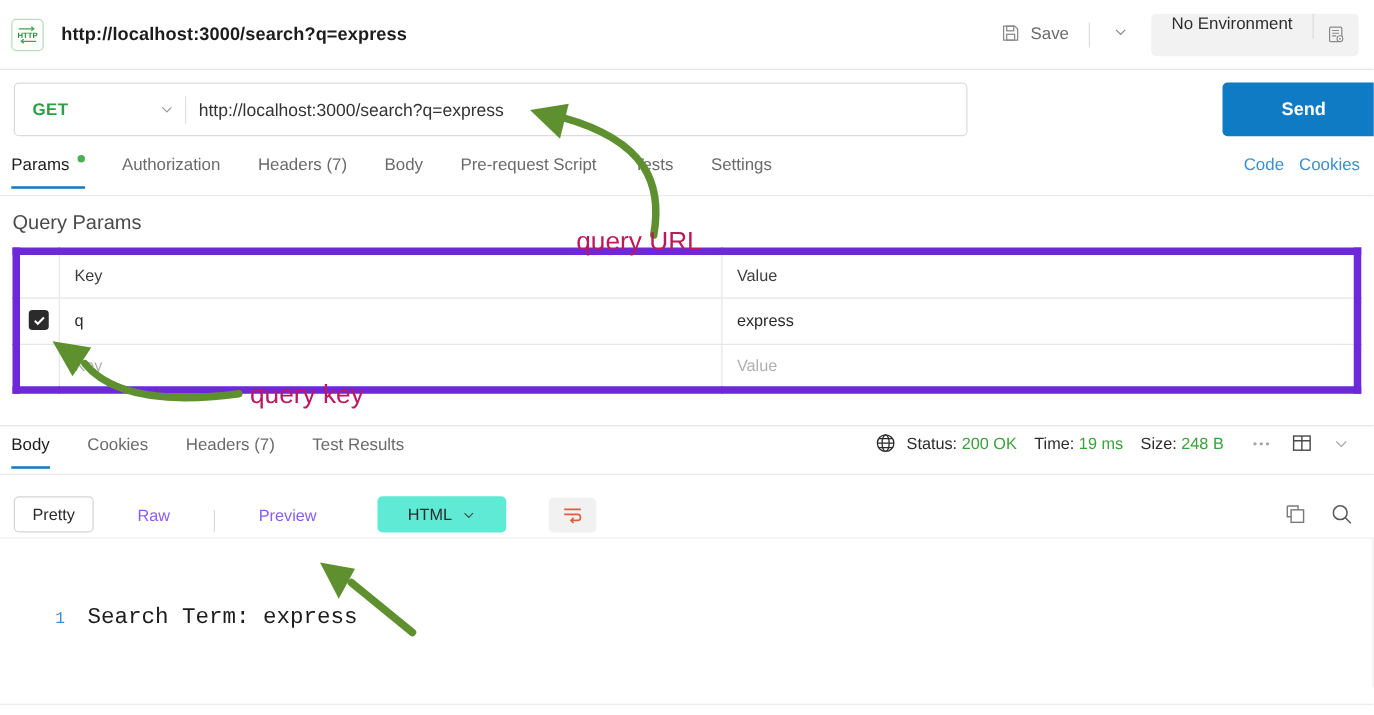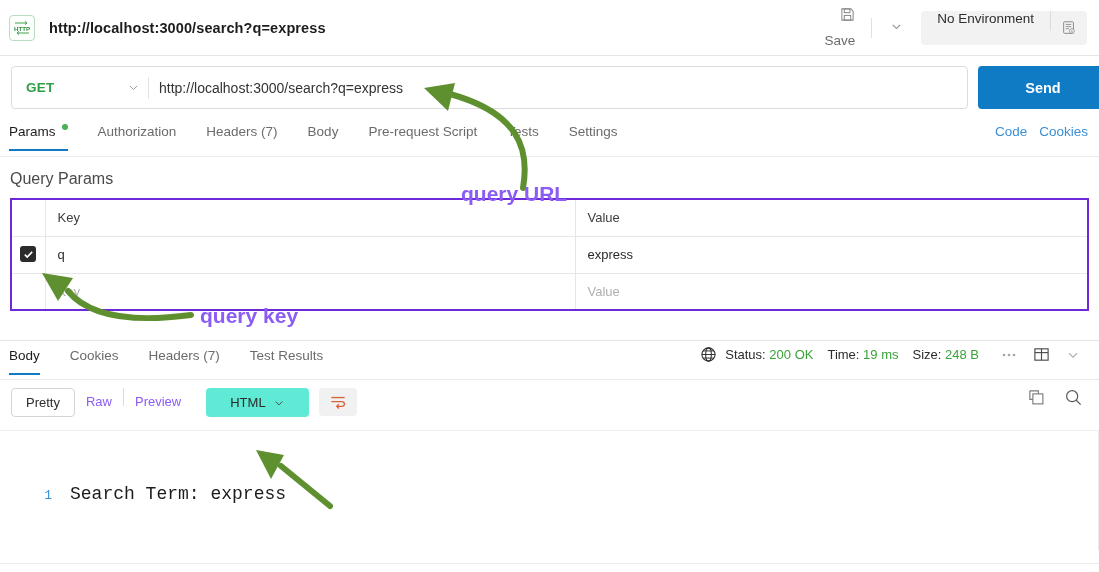--- a/index.html
+++ b/index.html
@@ -26,38 +26,37 @@
   }
   .tab-title {
     margin-left: 14px; font-size: 14.5px; font-weight: bold; color: #1c1c1c;
     letter-spacing: 0.1px;
   }
   .header-right {
     margin-left: auto; display: flex; align-items: center; height: 32px;
     padding-right: 12px;
   }
   .save-btn {
-    display: flex; align-items: flex-end; gap: 8px;
+    display: flex; align-items: flex-start; gap: 8px;
     font-size: 13.5px; color: #6b6b6b; padding: 4px 8px;
     cursor: pointer;
-    flex-direction: column;
   }
   .vdiv { width: 1px; height: 20px; background: #e0e0e0; margin: 0 8px; }
   .chev-btn { padding: 4px 10px; cursor: pointer; color: #8a8a8a; }
   .env-box {
     display: flex; background: #f2f2f2;
     border-radius: 4px; height: 34px; margin-left: 8px;
   }
   .env-name { font-size: 13.5px; color: #2e2e2e; padding: 0 16px; cursor: pointer; }
   .env-sep { width: 1px; height: 20px; background: #dcdcdc; }
   .env-eye { padding: 0 10px; display: flex; align-items: center; cursor: pointer; }
 
   
   .urlbar {
-    position: absolute; left: 11px; top: 66px; width: 957px; height: 43px;
+    position: absolute; left: 11px; top: 66px; width: 763px; height: 43px;
     border: 1px solid #dcdcdc; border-radius: 4px;
     display: flex; align-items: center; background: #fff;
   }
   .method {
     width: 108px; padding-left: 14px; font-size: 13.5px; font-weight: bold;
     color: #2f9e44; letter-spacing: 0.3px; cursor: pointer;
   }
   .method-chev { width: 26px; display: flex; align-items: center; justify-content: center; cursor: pointer; }
   .url-sep { width: 1px; height: 22px; background: #e2e2e2; margin: 0 10px 0 2px; }
   .url-text { font-size: 14px; color: #333; flex: 1; }
@@ -87,21 +86,21 @@
   .tabs-right { margin-left: auto; display: flex; gap: 12px; padding-right: 11px; padding-top: 2px; }
   .link { font-size: 13.5px; color: #3a8fd4; cursor: pointer; }
 
   
   .qp-label {
     position: absolute; left: 10px; top: 170px;
     font-size: 16px; color: #4a4a4a;
   }
   .qp-table {
     position: absolute; left: 10px; top: 198px; width: 1079px;
-    border: 2px solid #6d28d9; border-collapse: collapse;
+    border: 6px solid #6d28d9; border-collapse: collapse;
   }
   .qp-table td { border: 1px solid #e6e6e6; height: 37px; font-size: 13px; padding: 0 12px; }
   .qp-check-col { width: 34px; text-align: center; padding: 0 !important; }
   .qp-key-col { width: 530px; }
   .cell-head { color: #3d3d3d; }
   .cell-val { color: #2b2b2b; }
   .cell-placeholder { color: #b0b0b0; }
   .checkbox {
     width: 16px; height: 16px; background: #2b2b2b; border-radius: 3px;
     display: inline-flex; align-items: center; justify-content: center;
@@ -122,21 +121,21 @@
     padding-right: 11px; font-size: 13px; color: #2b2b2b;
   }
   .status-item { margin-right: 14px; white-space: nowrap; }
   .status-val { color: #3aa23a; }
   .icon-btn { padding: 0 8px; display: flex; align-items: center; cursor: pointer; color: #8d8d8d; }
   .resp-border { position: absolute; left: 0; top: 379px; width: 1099px; height: 1px; background: #e9e9e9; }
 
   
   .resp-toolbar {
     position: absolute; left: 0; top: 388px; width: 1099px; height: 38px;
-    display: flex; align-items: flex-start;
+    display: flex; align-items: flex-end; gap: 24px;
   }
   .pretty-btn {
     margin-left: 11px; border: 1px solid #d5d5d5; border-radius: 4px;
     font-size: 13px; color: #2b2b2b; padding: 6px 14px; background: #fff; cursor: pointer;
   }
   .plain-btn { font-size: 13px; color: #8b5cf6; padding: 6px 11px; cursor: pointer; }
   .tb-sep { width: 1px; height: 18px; background: #dcdcdc; }
   .fmt-box {
     margin-left: 14px; background: #5eead4; border-radius: 4px;
     font-size: 13px; color: #2b2b2b; padding: 7px 24px; cursor: pointer;
@@ -160,21 +159,21 @@
   }
   .linetext {
     margin-left: 18px; font-family: "Liberation Mono", monospace;
     font-size: 18px; color: #1c1c1c; margin-top: 40px;
   }
   .scroll-edge { position: absolute; right: 0; top: 430px; width: 1px; height: 120px; background: #ececec; }
   .bottom-edge { position: absolute; left: 0; top: 563px; width: 1099px; height: 1px; background: #ebebeb; }
 
   
   .anno {
-    position: absolute; font-size: 21px; font-weight: bold; color: #8b5cf6;
+    position: absolute; font-size: 21px; font-weight: normal; color: #be185d;
     white-space: nowrap;
     text-align: center;
   }
   .anno-svg { position: absolute; pointer-events: none; }
 </style>
 </head>
 <body>
 
 <div id="app">
 

